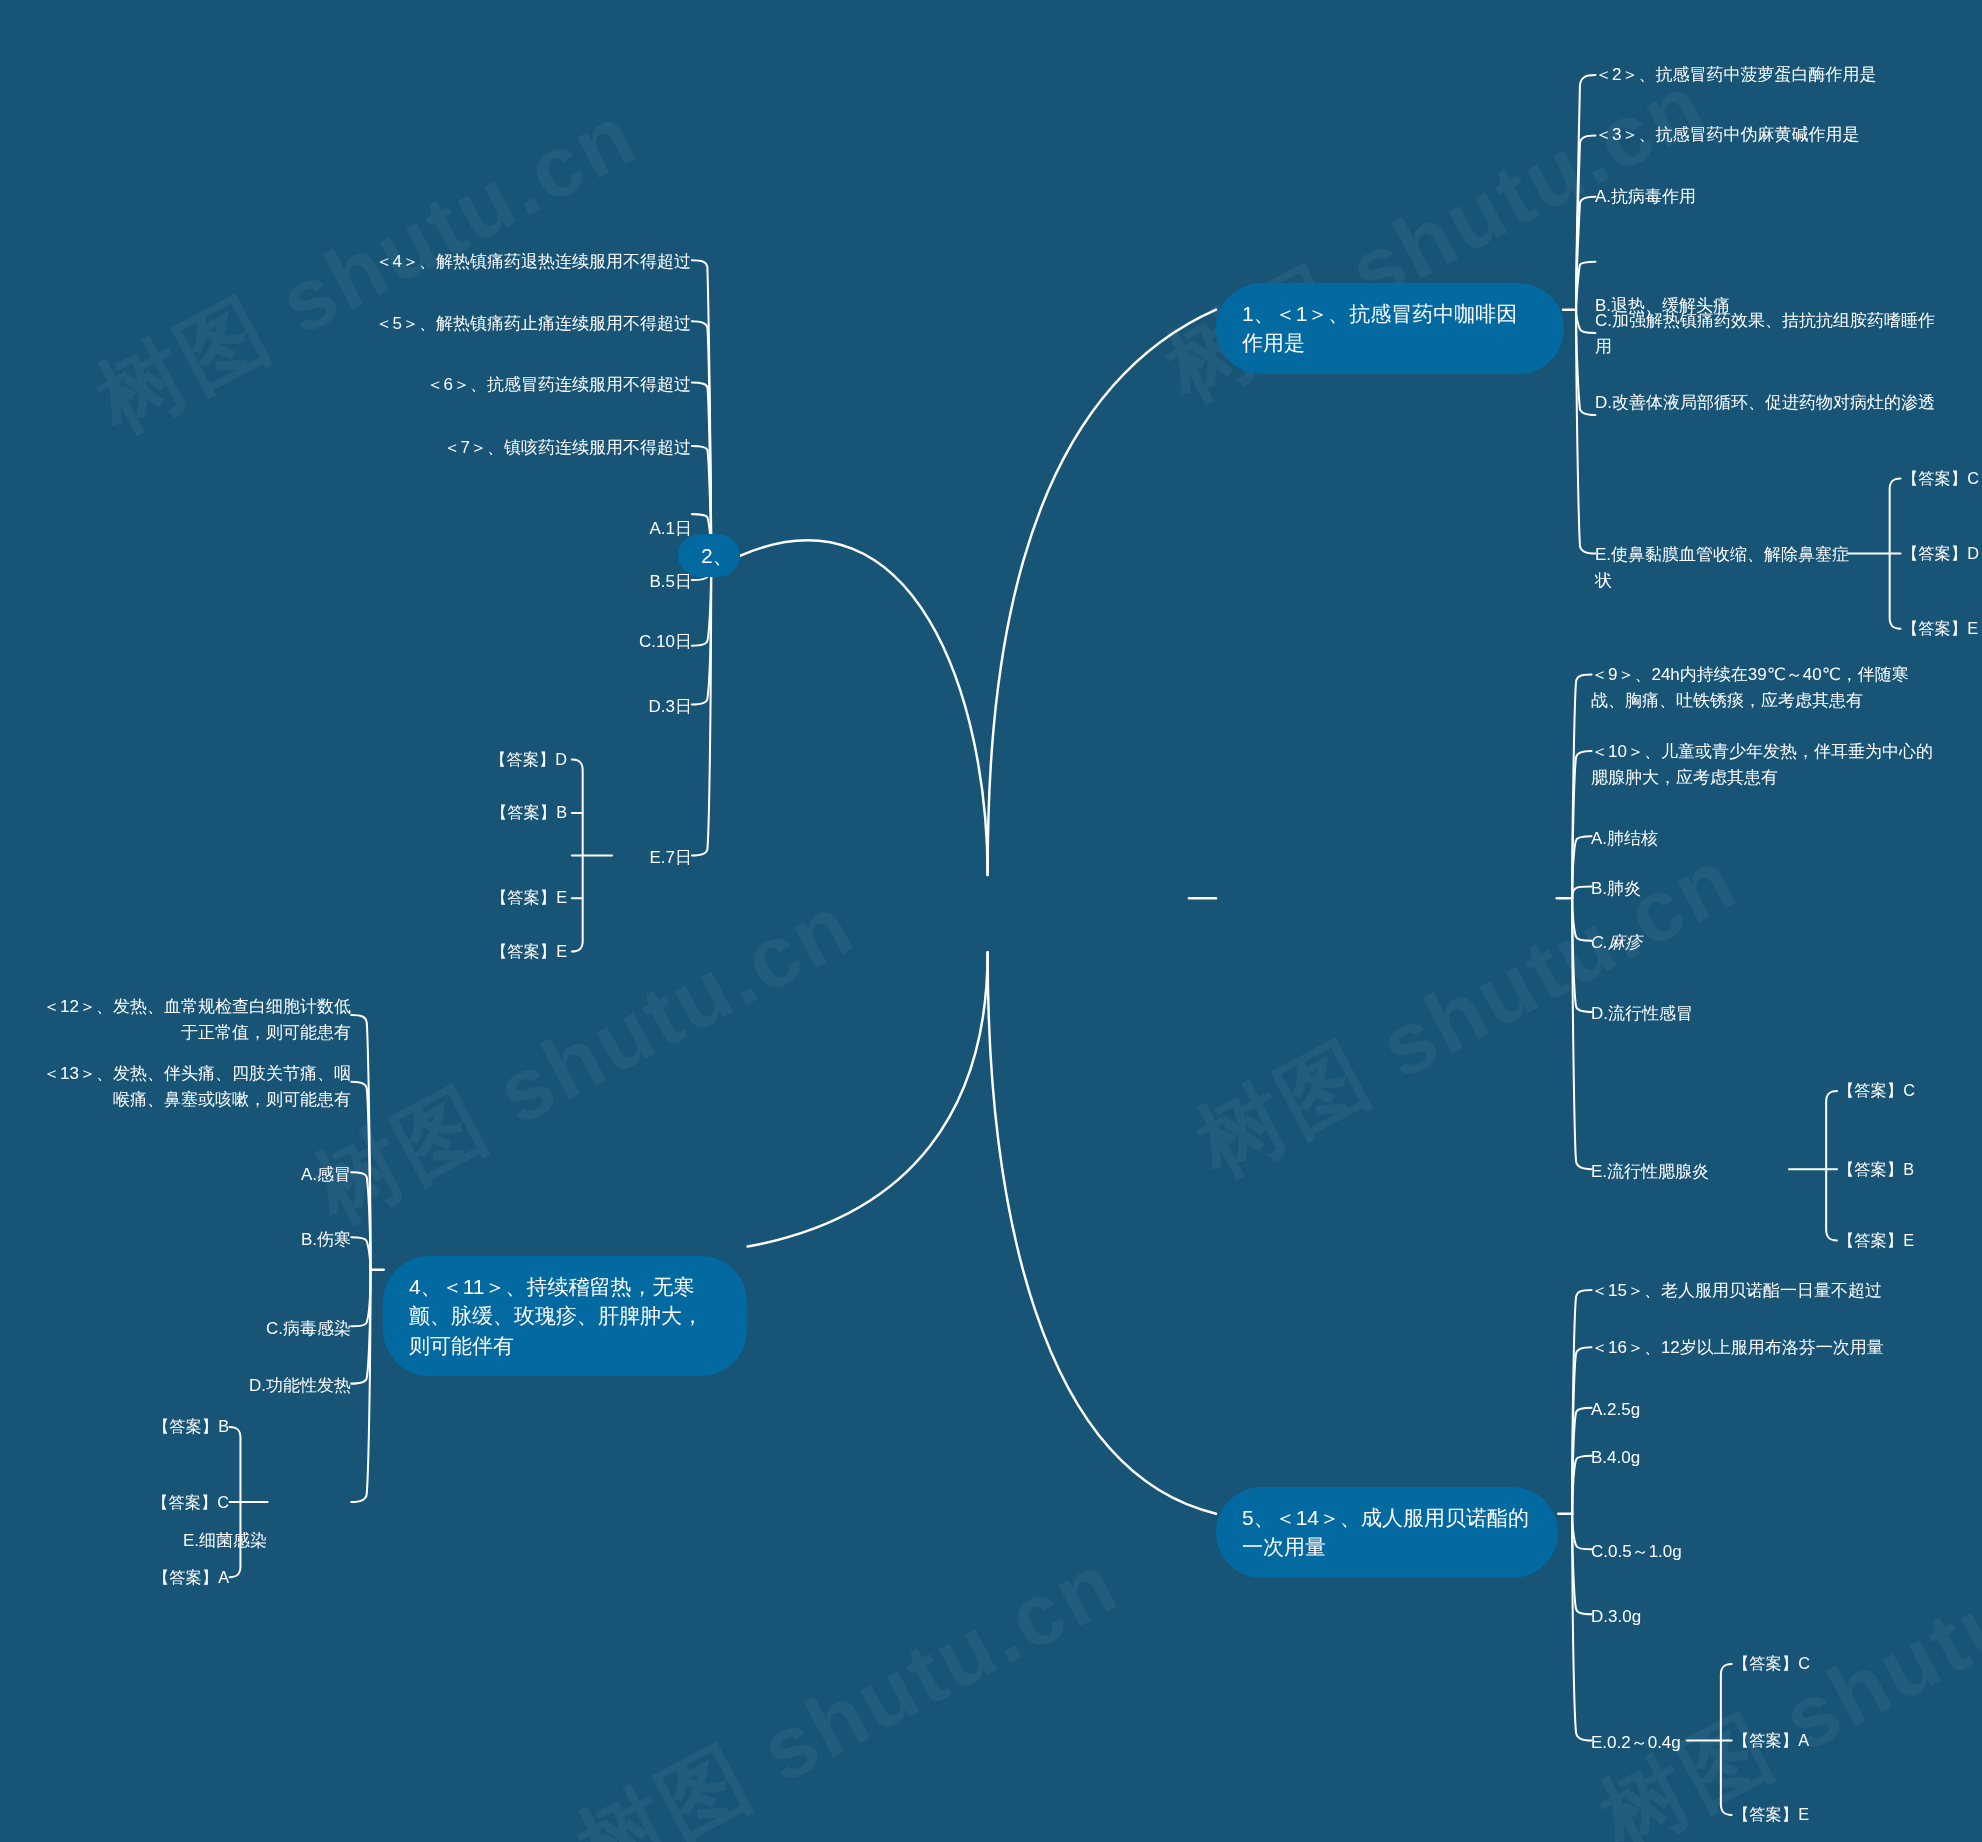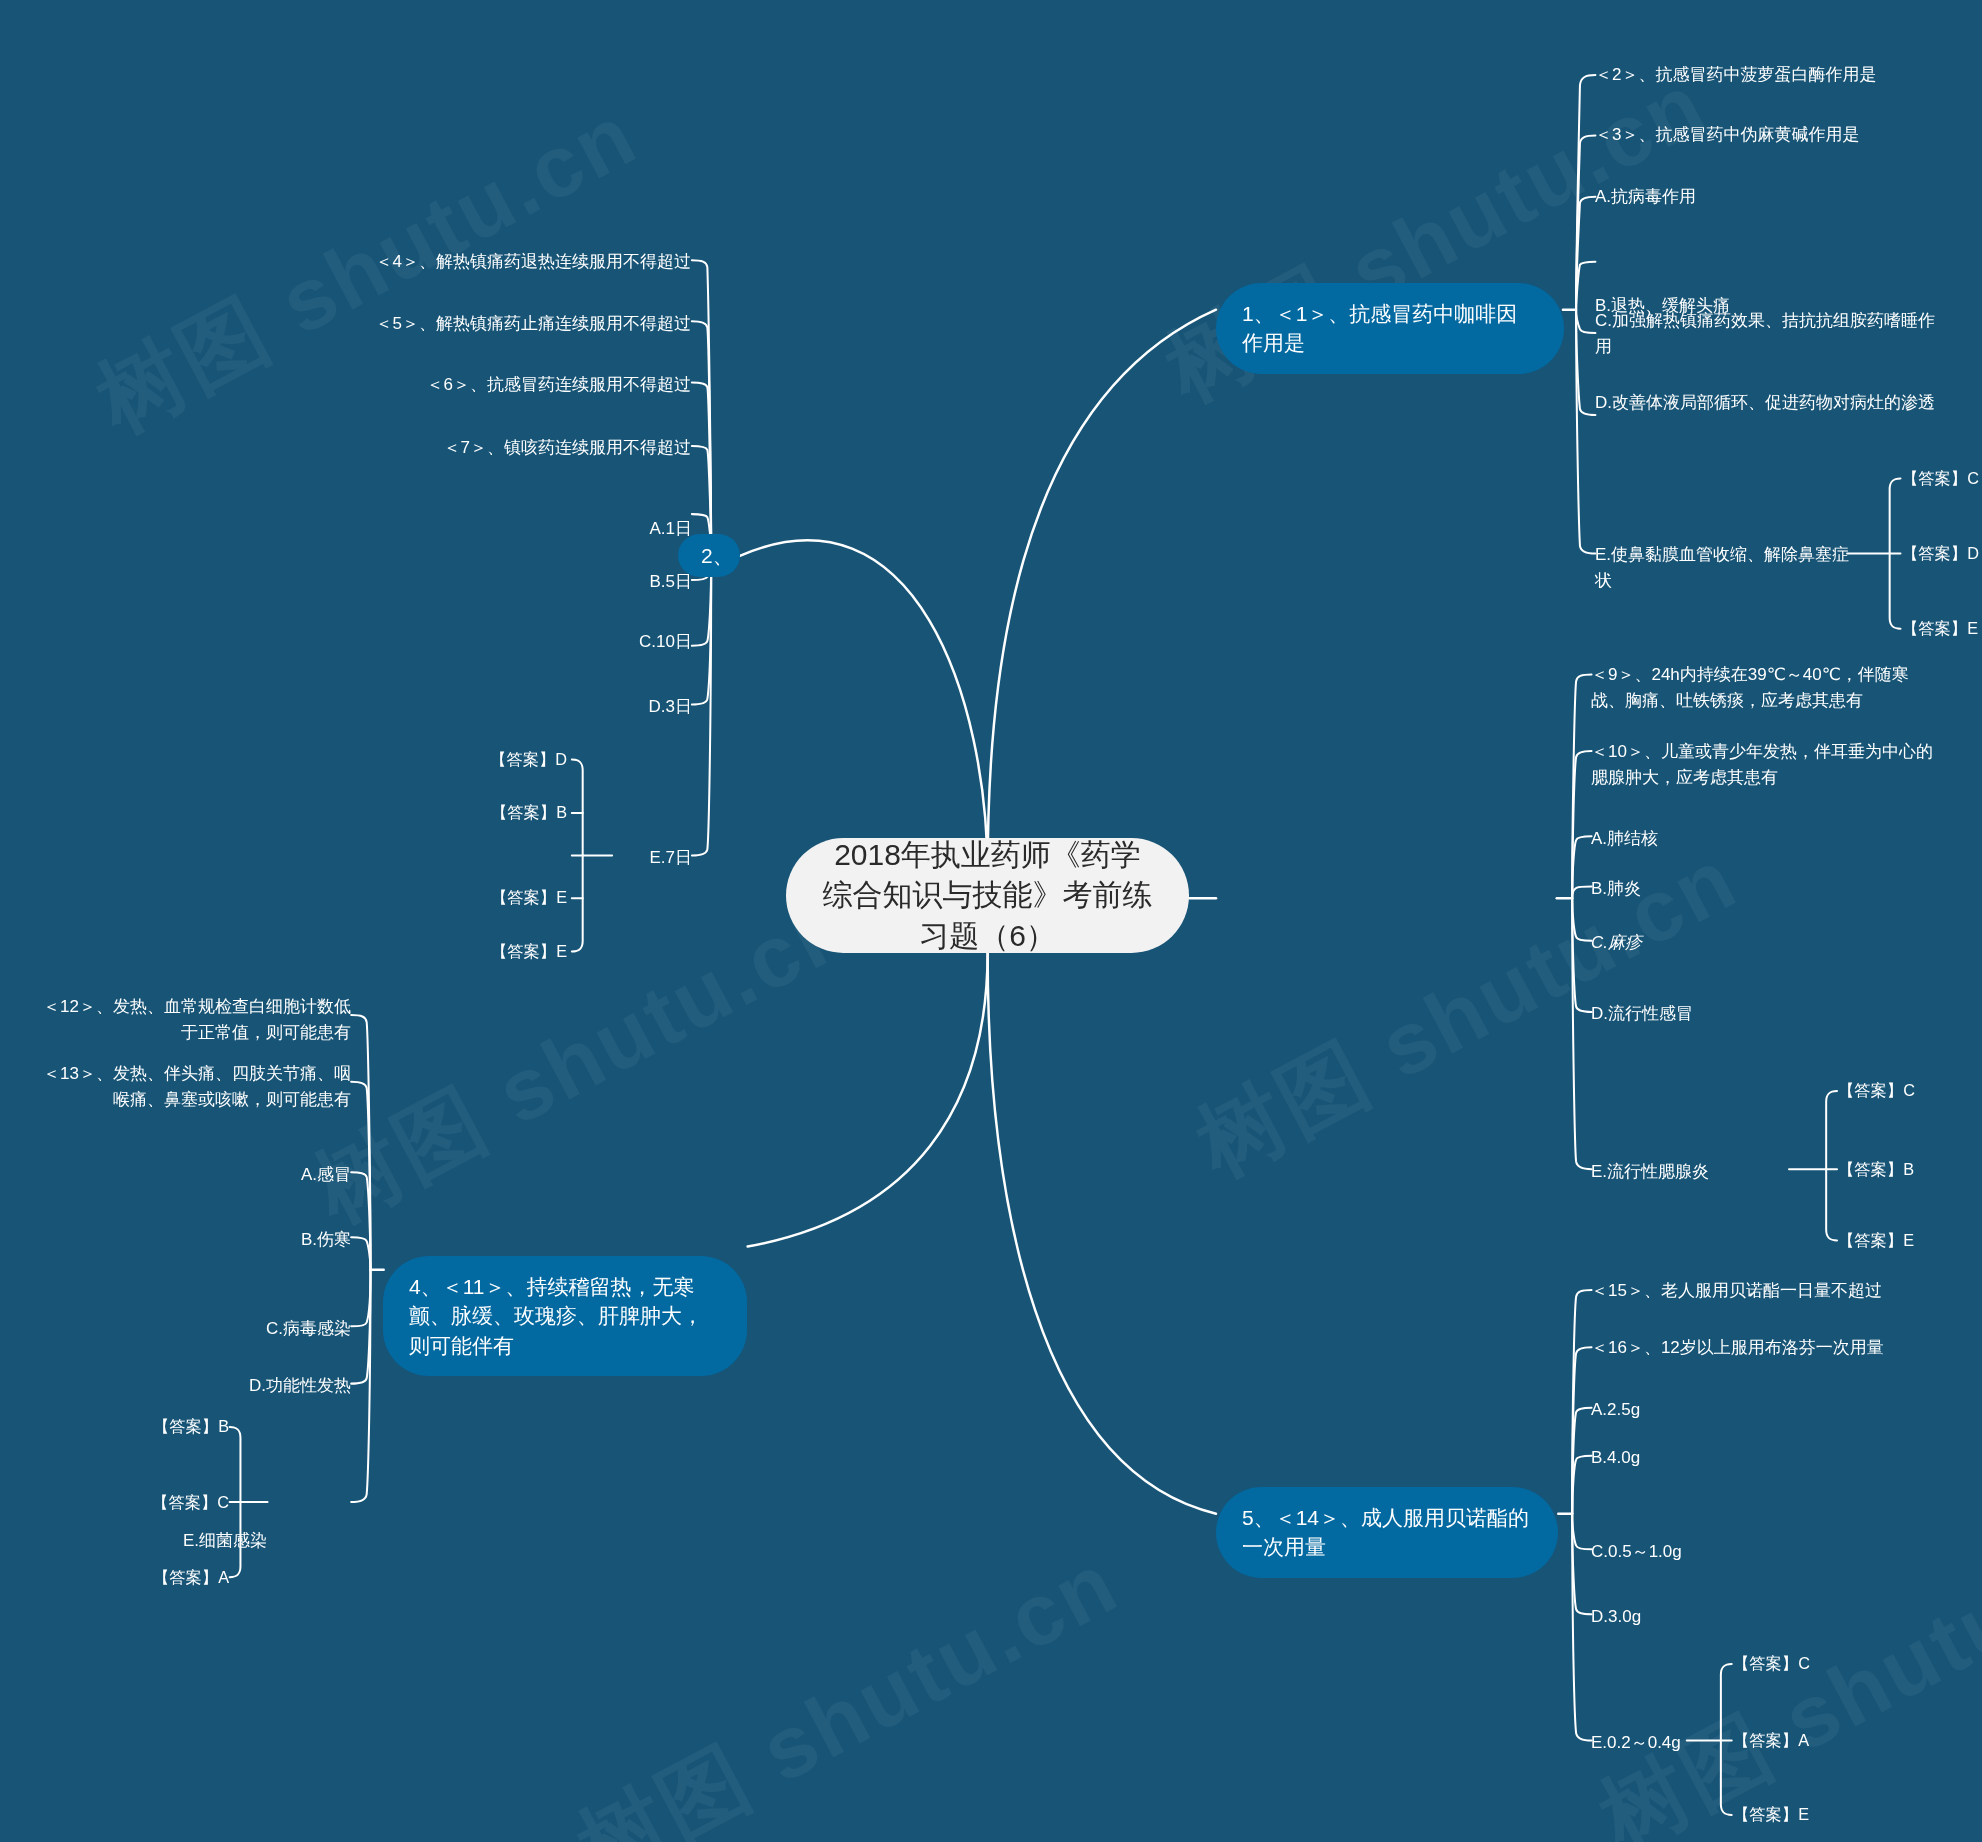--- a/index.html
+++ b/index.html
@@ -151,23 +151,20 @@
     <path class="thin" d="M2030,1955 C2030,1920 2033,1890 2035,1885 C2036,1882 2042,1880 2055,1880"></path>
     <path class="thin" d="M2030,1955 C2030,1975 2033,1992 2035,1996 C2036,1999 2042,2001 2055,2001"></path>
     <path class="thin" d="M2030,1955 C2030,2020 2033,2070 2035,2078 C2036,2083 2042,2085 2055,2085"></path>
     <path class="thin" d="M2030,1955 C2030,2120 2033,2220 2035,2238 C2036,2245 2042,2248 2055,2248"></path>
 
     <path class="thin" d="M2178,2248 L2222,2248"></path>
     <path class="thin" d="M2222,2163 C2222,2153 2226,2149 2236,2149 M2222,2163 L2222,2330 M2222,2330 C2222,2340 2226,2344 2236,2344"></path>
     <path class="thin" d="M2222,2248 L2236,2248"></path>
   </svg>
 
-  <div class="node root" style="left:786px;top:838px;width:403px;height:115px;">
-    <span>2018年执业药师《药学综合知识与技能》考前练习题（6）</span>
-  </div>
 
   <div class="node topic" style="left:1216px;top:283px;width:348px;">
     <span>1、＜1＞、抗感冒药中咖啡因作用是</span>
   </div>
   <div class="node leaf r" style="left:1595px;top:62px;width:333px;"><span>＜2＞、抗感冒药中菠萝蛋白酶作用是</span></div>
   <div class="node leaf r" style="left:1595px;top:122px;width:333px;"><span>＜3＞、抗感冒药中伪麻黄碱作用是</span></div>
   <div class="node leaf r" style="left:1595px;top:184px;width:333px;"><span>A.抗病毒作用</span></div>
   <div class="node leaf r" style="left:1595px;top:249px;width:333px;margin-top:44px;"><span>B.退热、缓解头痛</span></div>
   <div class="node leaf r" style="left:1595px;top:308px;width:348px;"><span>C.加强解热镇痛药效果、拮抗抗组胺药嗜睡作用</span></div>
   <div class="node leaf r" style="left:1595px;top:390px;width:348px;"><span>D.改善体液局部循环、促进药物对病灶的渗透</span></div>

